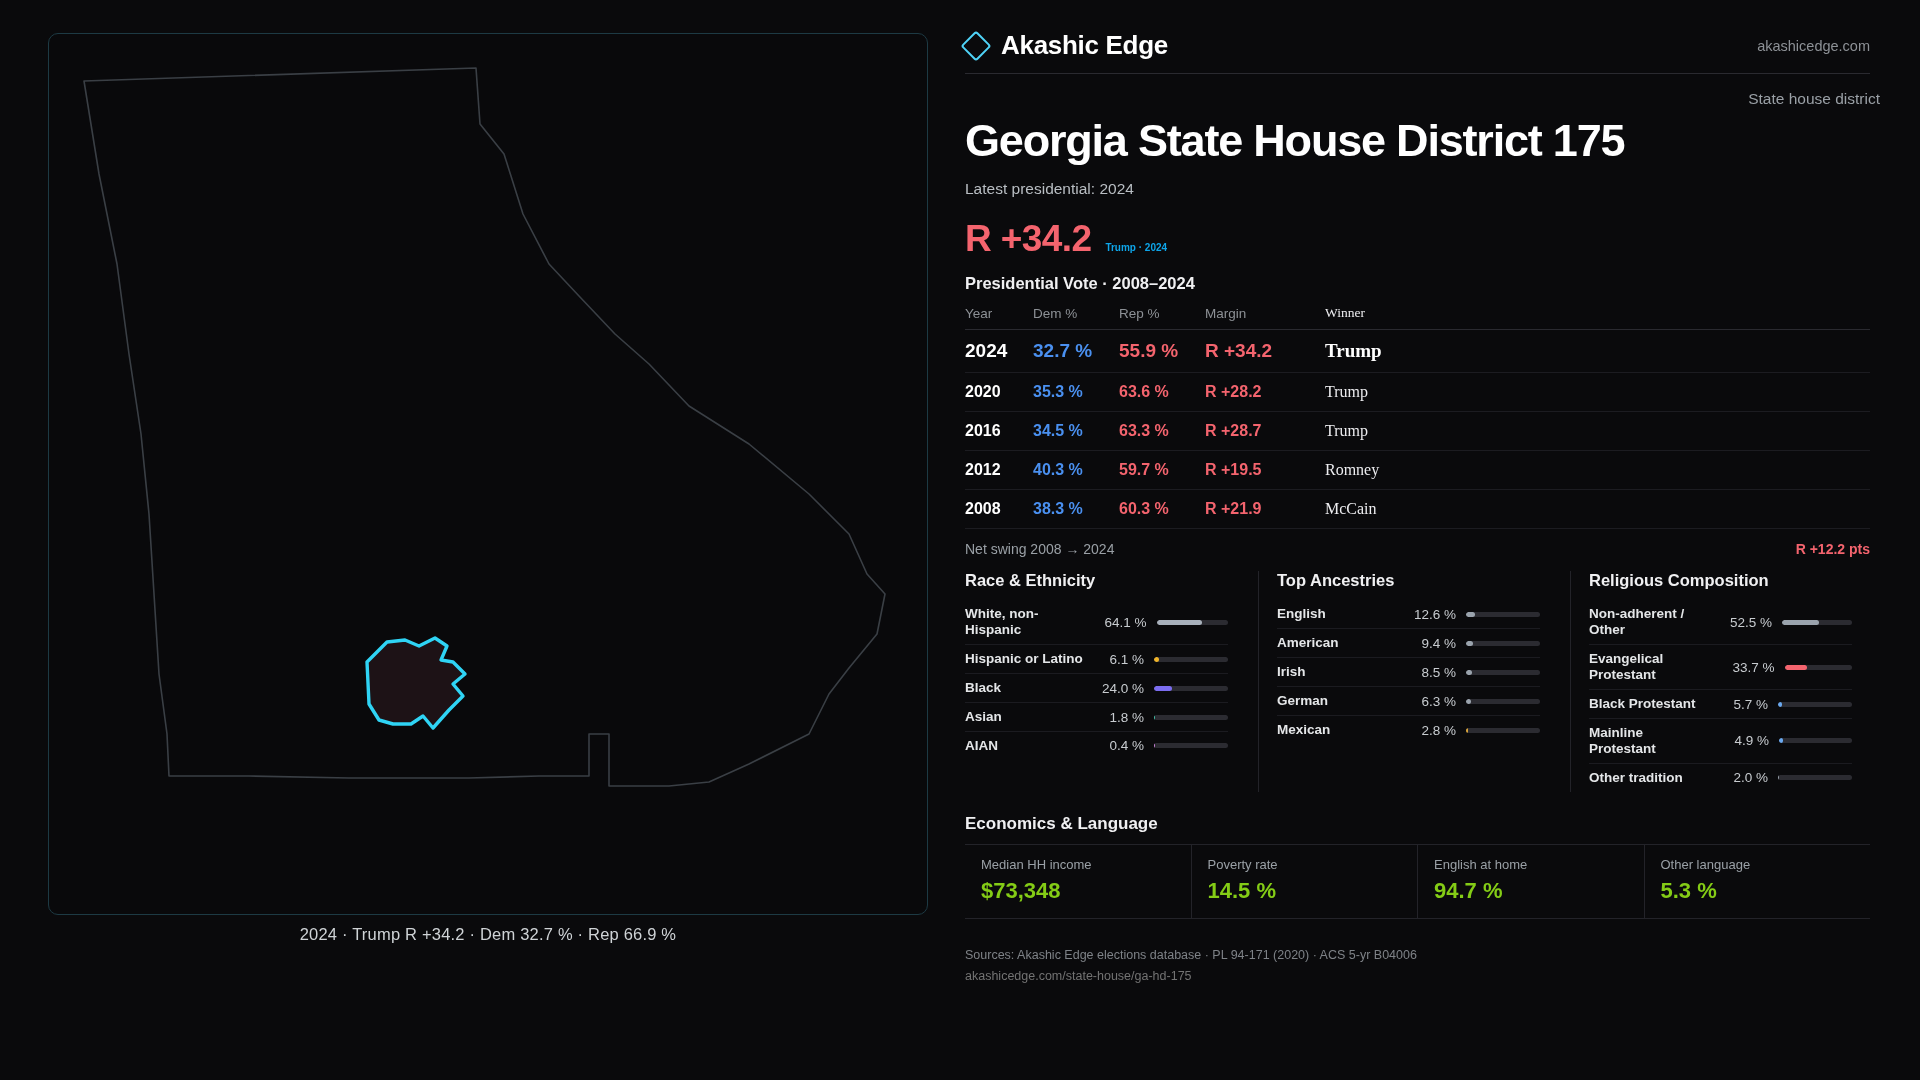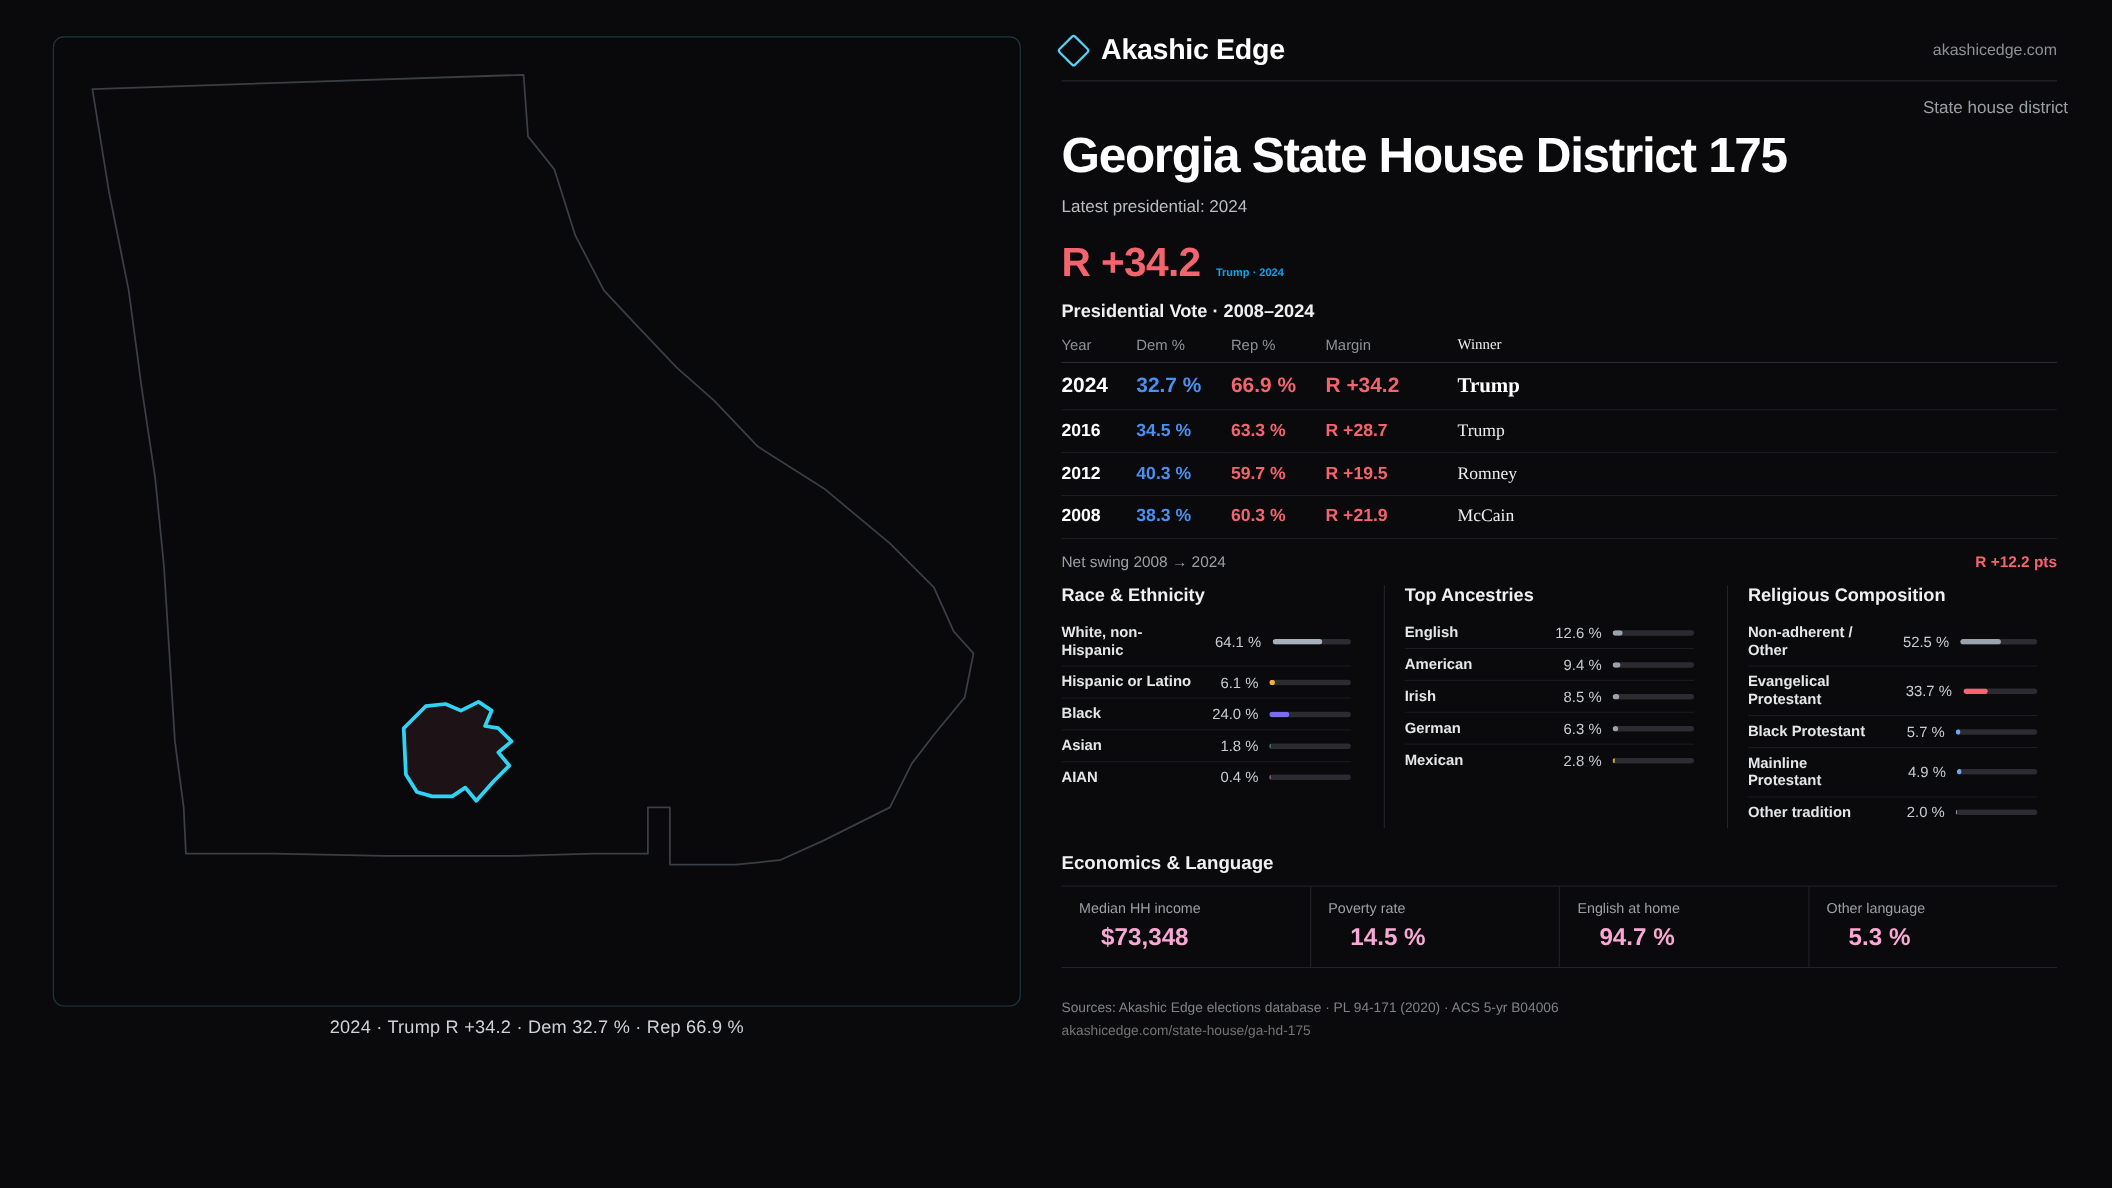--- a/index.html
+++ b/index.html
@@ -120,21 +120,21 @@
   .stat .vl { width: 52px; text-align: right; color: #c8ccd0; font-weight: normal; margin-right: 10px; }
   .bar { width: 74px; height: 5px; background: #2b2b31; border-radius: 3px; position: relative; overflow: hidden; }
   .bar i { position: absolute; left: 0; top: 0; height: 100%; border-radius: 3px; display: block; }
 
   
   .econ-head { font-size: 17px; font-weight: bold; color: #f0f0f2; margin: 22px 0 10px 0; }
   .econ { display: flex; width: 905px; border-top: 1px solid #232329; border-bottom: 1px solid #232329; }
   .econ .cell { flex: 1 1 0; padding: 12px 16px 14px 16px; }
   .econ .cell + .cell { border-left: 1px solid #232329; }
   .econ .lbl { font-size: 13px; color: #9aa0a6; margin-bottom: 6px; }
-  .econ .val { font-size: 22px; font-weight: bold; color: #f9a8d4; margin-left: 20px; }
+  .econ .val { font-size: 22px; font-weight: bold; color: #84cc16; }
 
   .sources { margin-top: 26px; width: 905px; font-size: 12.5px; color: #7e8287; line-height: 1.7; }
   .sources .url { color: #737373; }
 </style>
 </head>
 <body>
 
 <div class="page">
 
   <div class="map-panel">
@@ -179,22 +179,29 @@
           <th class="c-dem">Dem %</th>
           <th class="c-rep">Rep %</th>
           <th class="c-mar">Margin</th>
           <th class="c-win">Winner</th>
         </tr>
       </thead>
       <tbody>
         <tr class="latest">
           <td class="c-year">2024</td>
           <td class="c-dem">32.7 %</td>
-          <td class="c-rep">66.9 %</td>
+          <td class="c-rep">55.9 %</td>
           <td class="c-mar">R +34.2</td>
+          <td class="c-win">Trump</td>
+        </tr>
+        <tr>
+          <td class="c-year">2020</td>
+          <td class="c-dem">35.3 %</td>
+          <td class="c-rep">63.6 %</td>
+          <td class="c-mar">R +28.2</td>
           <td class="c-win">Trump</td>
         </tr>
         <tr>
           <td class="c-year">2016</td>
           <td class="c-dem">34.5 %</td>
           <td class="c-rep">63.3 %</td>
           <td class="c-mar">R +28.7</td>
           <td class="c-win">Trump</td>
         </tr>
         <tr>

